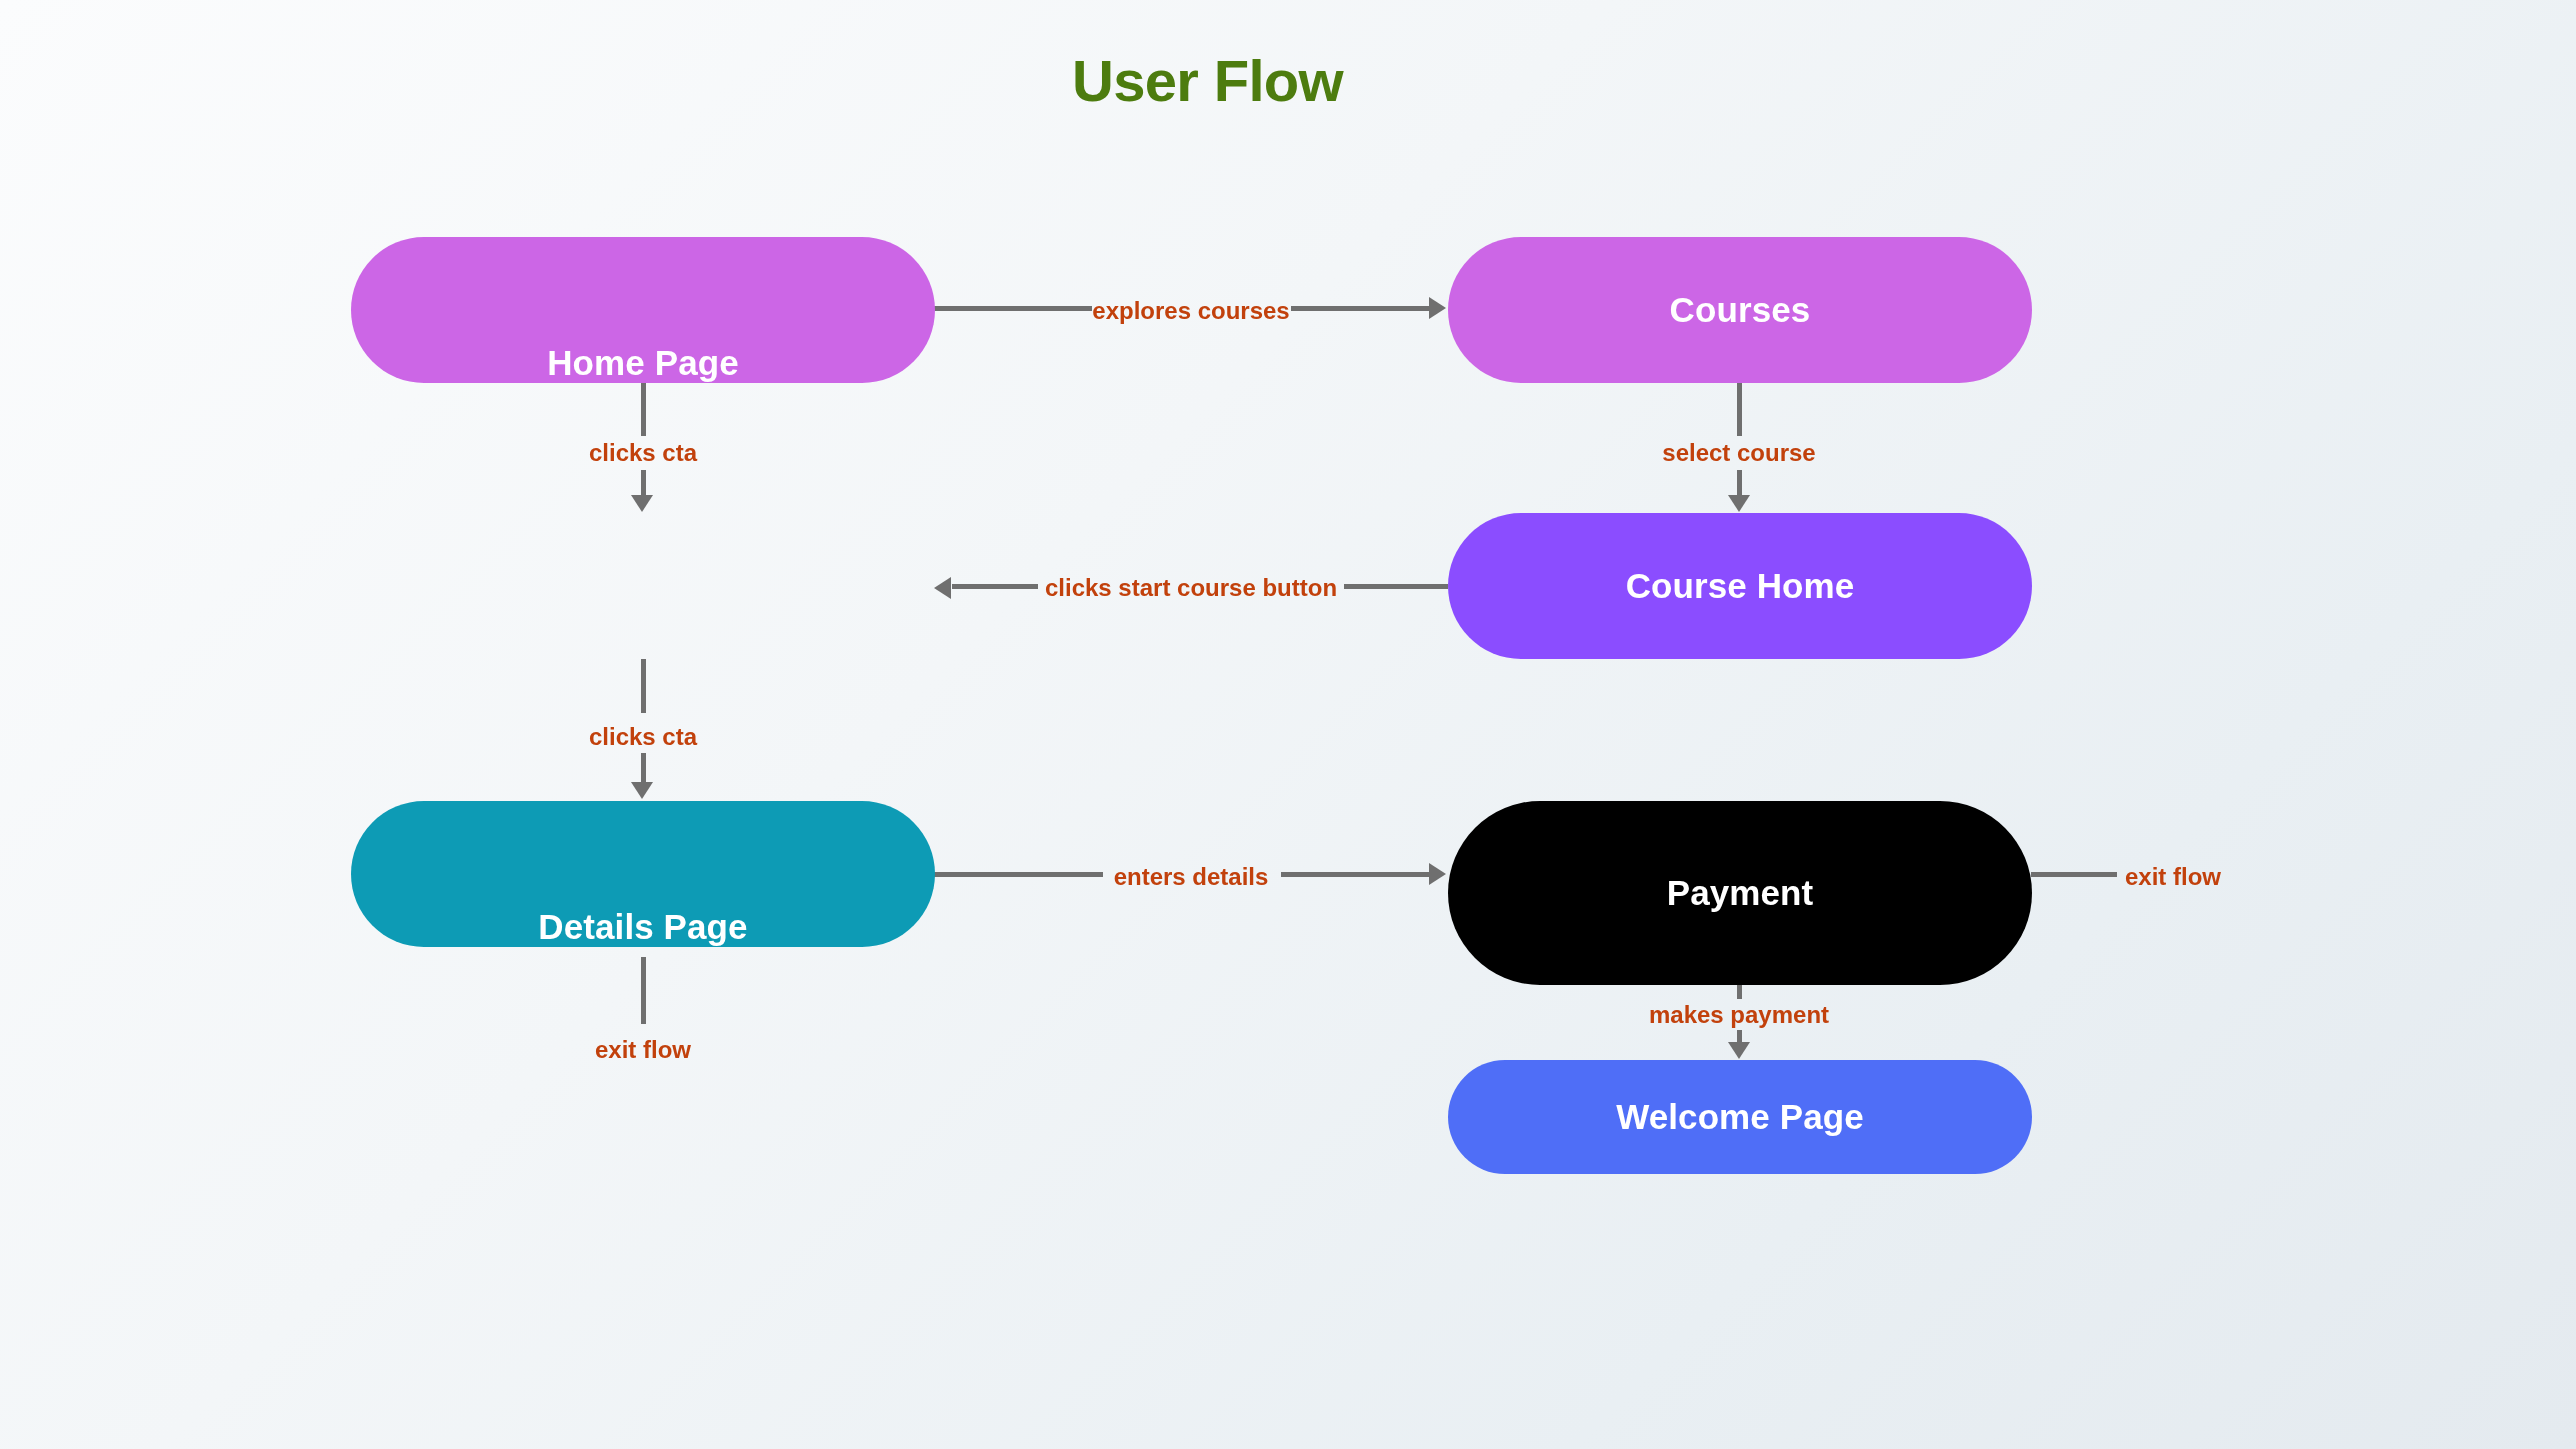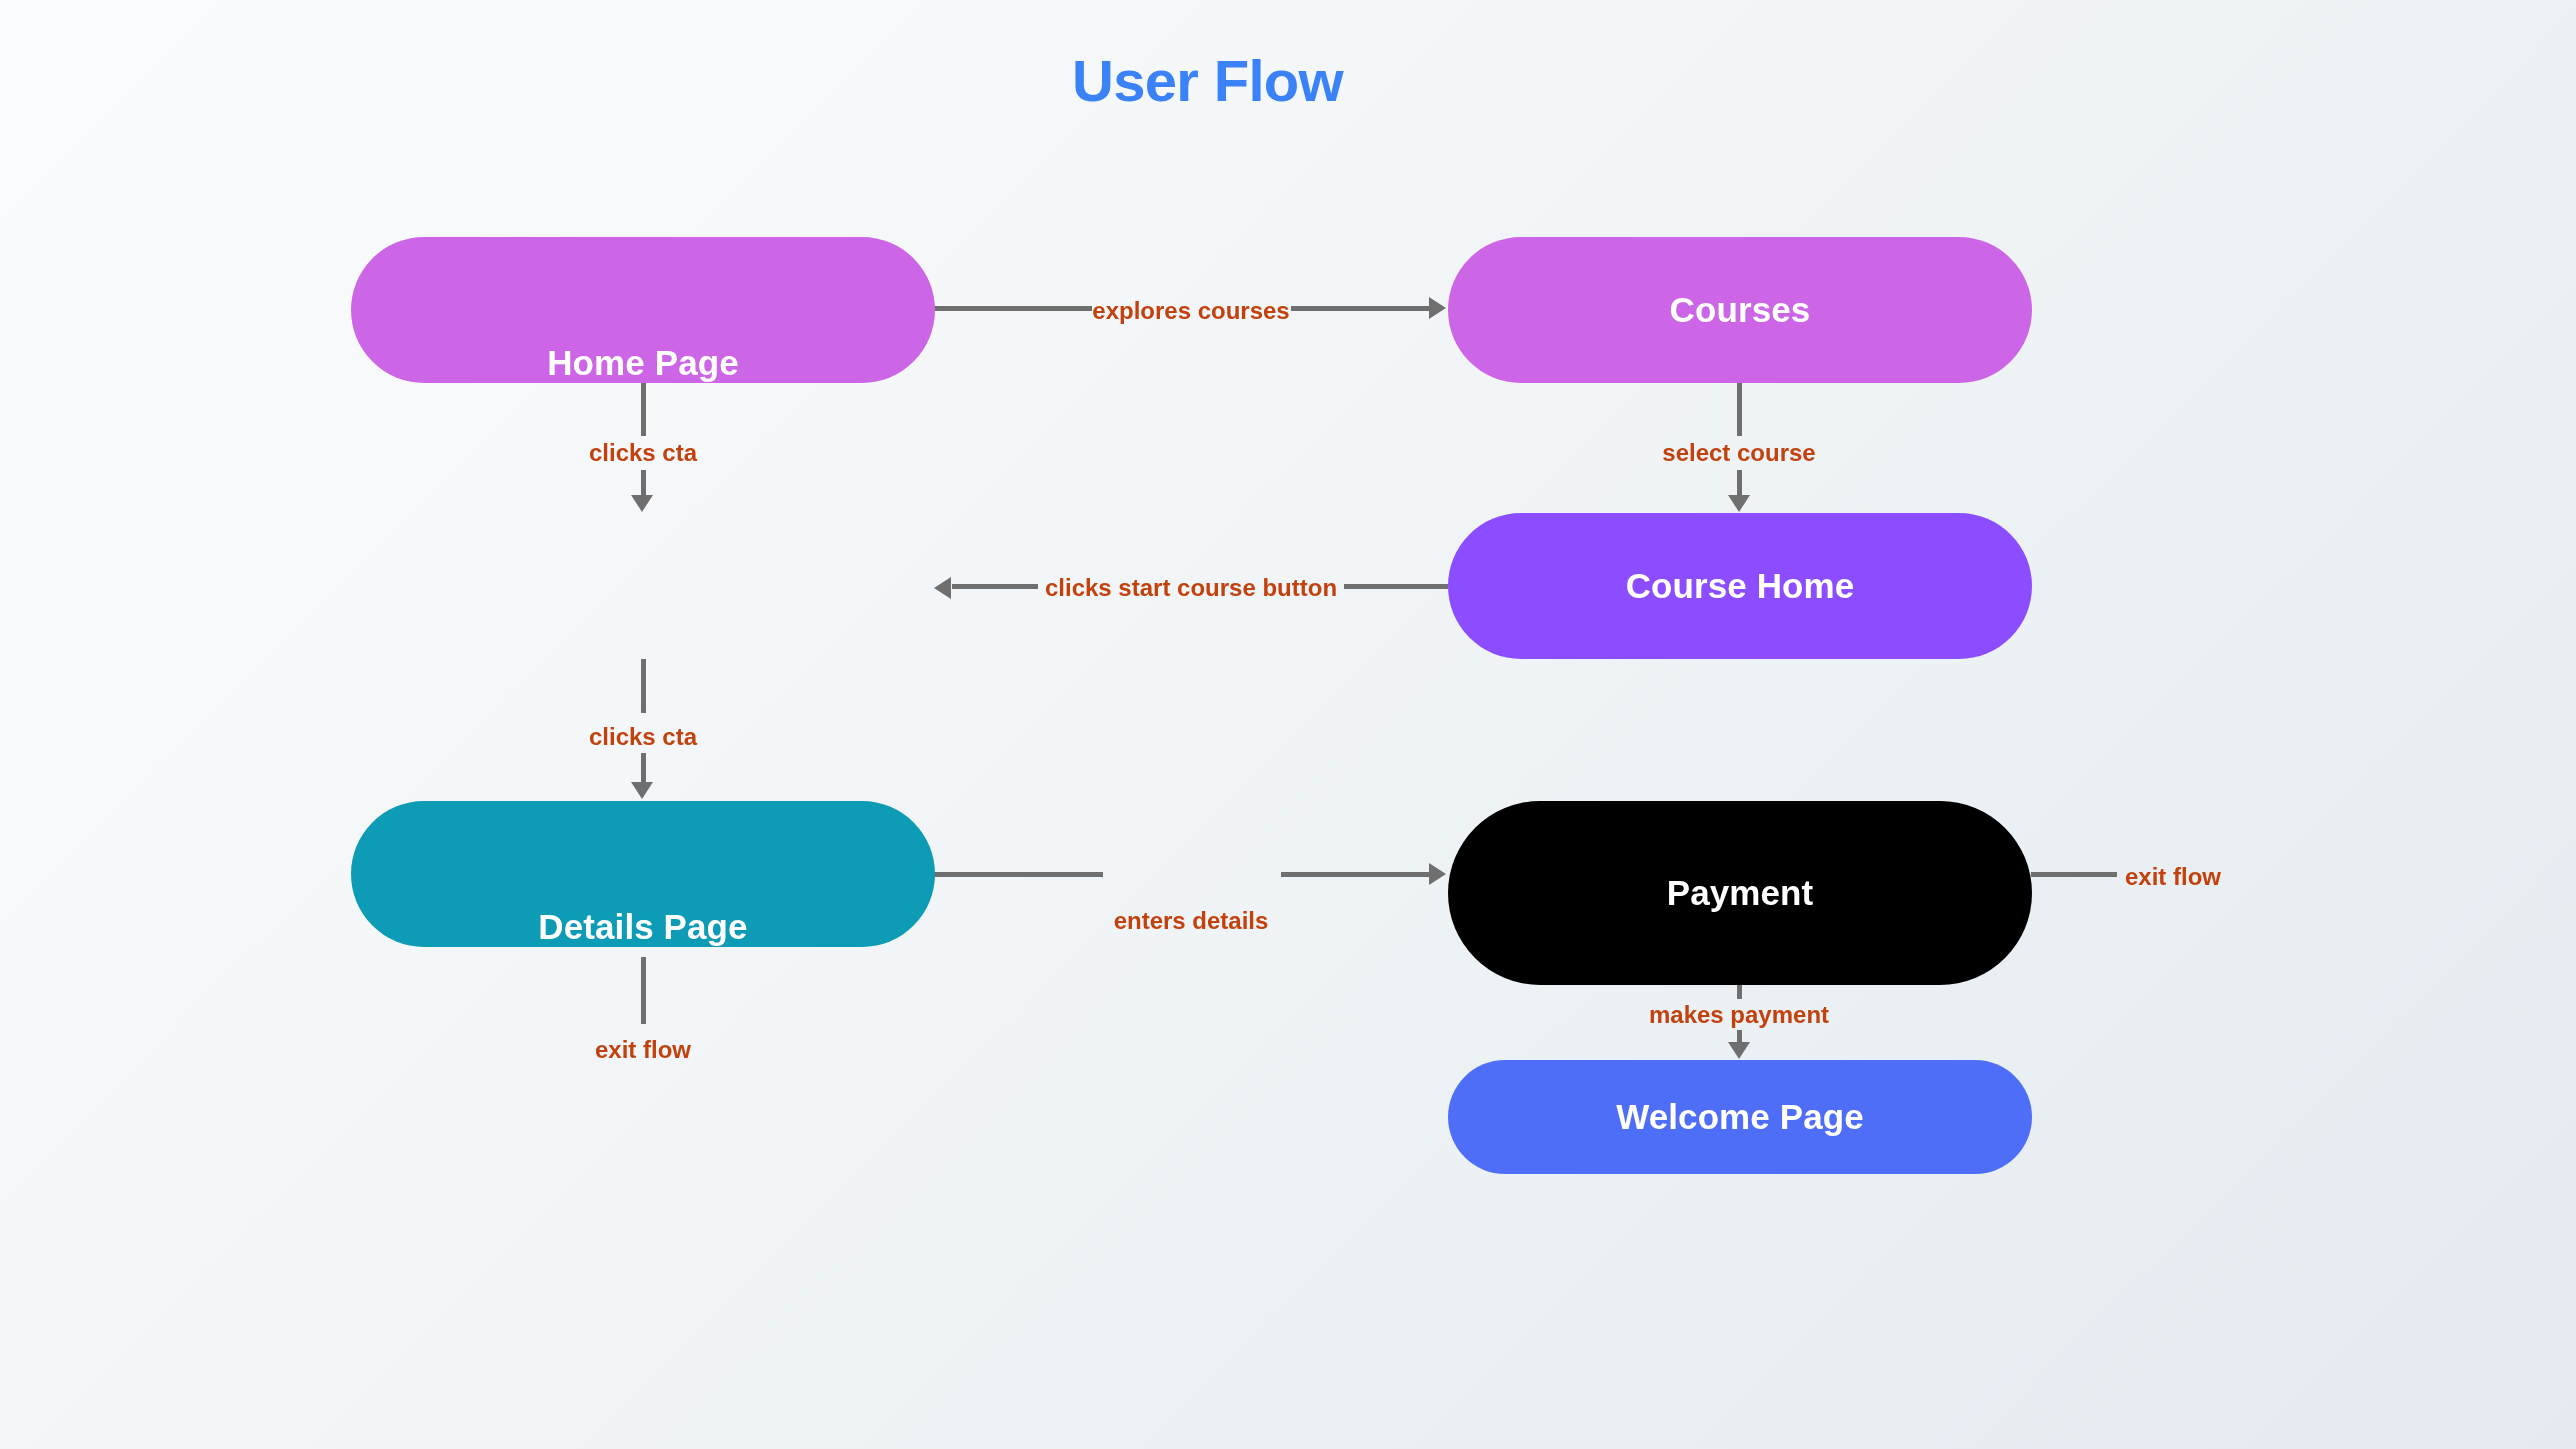--- a/index.html
+++ b/index.html
@@ -21,21 +21,21 @@
 
   
   #title {
     position: absolute;
     left: 0;
     top: 52px;
     width: 2415px;
     text-align: center;
     font-size: 58px;
     font-weight: 700;
-    color: #3b82f6;
+    color: #4d7c0f;
     letter-spacing: -0.7px;
     line-height: 1;
   }
 
   
   .node {
     position: absolute;
     display: flex;
     align-items: center;
     justify-content: center;
@@ -158,21 +158,21 @@
   <div class="edge-line-h" style="left:952px; top:584px; width:86px;"></div>
   <div class="edge-label centered" style="left:1191px; top:576px;">clicks start course button</div>
   <div class="edge-line-h" style="left:1344px; top:584px; width:104px;"></div>
 
   <div class="edge-line-v" style="left:641px; top:659px; height:54px;"></div>
   <div class="edge-label centered" style="left:643px; top:725px;">clicks cta</div>
   <div class="edge-line-v" style="left:641px; top:753px; height:30px;"></div>
   <div class="arrow-down" style="left:631px; top:782px;"></div>
 
   <div class="edge-line-h" style="left:934px; top:872px; width:169px;"></div>
-  <div class="edge-label centered" style="left:1191px; top:909px;">enters details</div>
+  <div class="edge-label centered" style="left:1191px; top:865px;">enters details</div>
   <div class="edge-line-h" style="left:1281px; top:872px; width:149px;"></div>
   <div class="arrow-right" style="left:1429px; top:863px;"></div>
 
   <div class="edge-line-v" style="left:641px; top:957px; height:67px;"></div>
   <div class="edge-label centered" style="left:643px; top:1038px;">exit flow</div>
 
   <div class="edge-line-h" style="left:2031px; top:872px; width:86px;"></div>
   <div class="edge-label" style="left:2125px; top:865px;">exit flow</div>
 
   <div class="edge-line-v" style="left:1737px; top:947px; height:52px;"></div>

